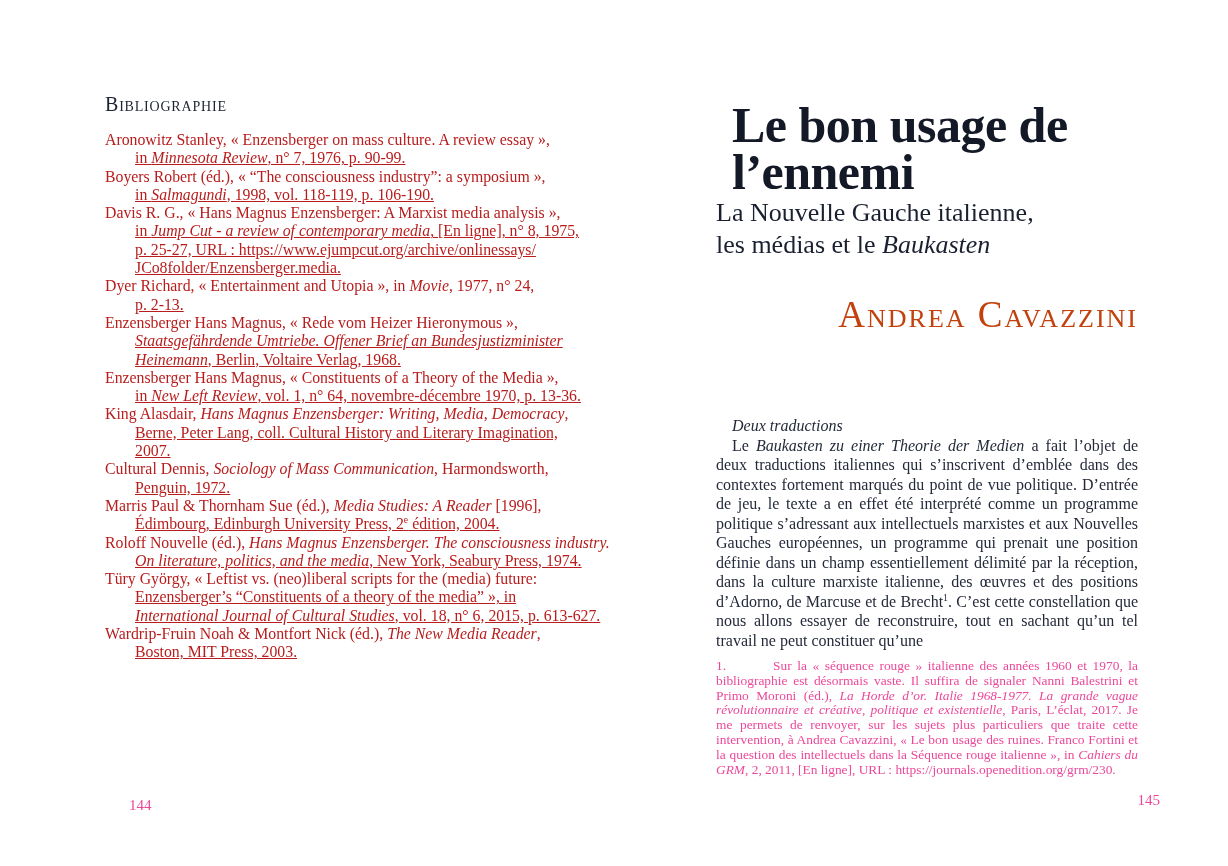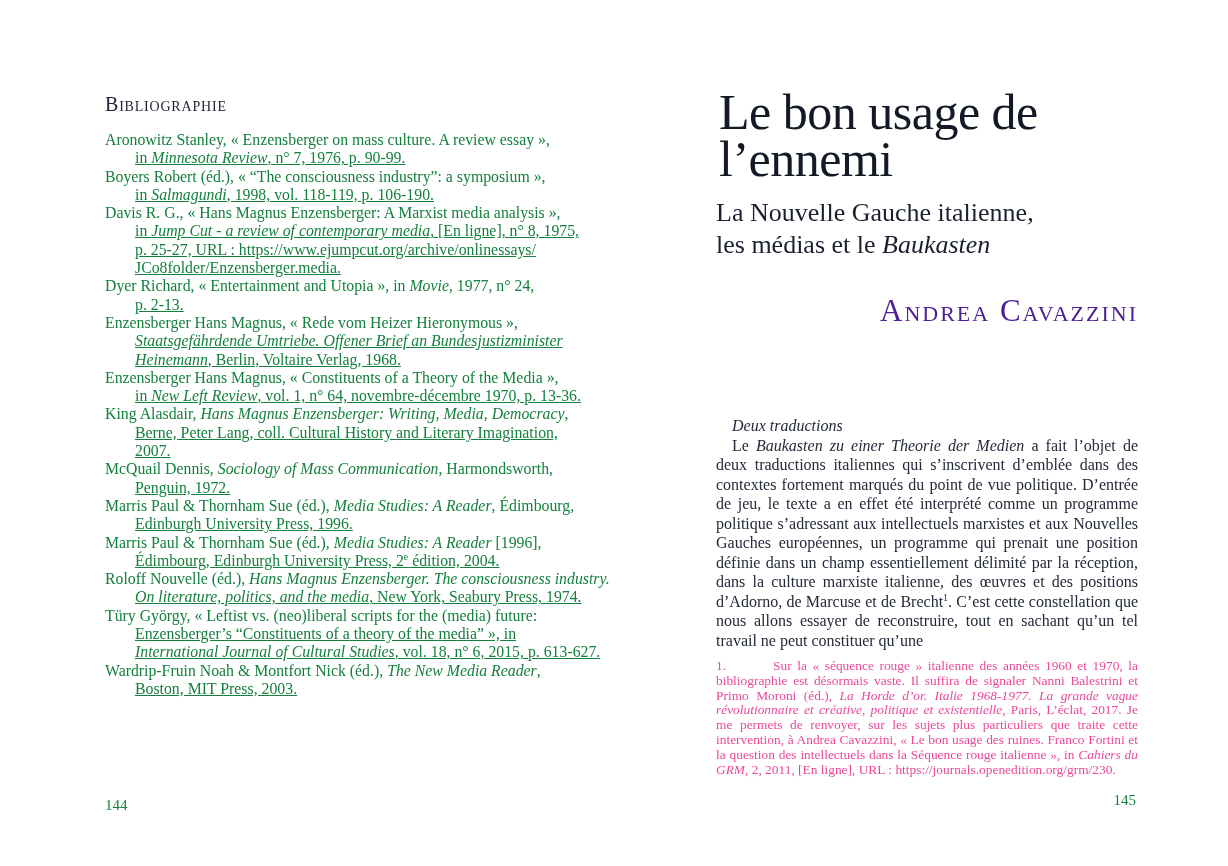--- a/index.html
+++ b/index.html
@@ -18,47 +18,47 @@
 
   
   .bib-heading {
     position: absolute; left: 105px; top: 93px; margin: 0;
     font-size: 20px; font-weight: 400;
     font-variant: small-caps; letter-spacing: 0.8px;
     color: #1d2332;
   }
   .bib-list {
     position: absolute; left: 105px; top: 131px; width: 535px;
-    font-size: 15.8px; line-height: 18.3px; color: #15803d;
+    font-size: 15.8px; line-height: 18.3px; color: #b91c1c;
   }
   .bib-line { white-space: nowrap; }
   .bib-line.cont { padding-left: 30px; text-decoration: underline; }
   .it { font-style: italic; }
   sup { font-size: 0.62em; vertical-align: super; line-height: 0; }
 
-  .folio { position: absolute; font-size: 15px; color: #15803d; }
+  .folio { position: absolute; font-size: 15px; color: #ec4899; margin-left: 24px; }
   .folio-left { left: 105px; top: 797px; }
   .folio-right { left: 56px; top: 792px; width: 420px; text-align: right; }
 
   
   .title {
-    position: absolute; left: 56px; top: 86px; margin: 3px;
-    font-size: 50px; line-height: 47px; font-weight: 400;
+    position: absolute; left: 56px; top: 86px; margin: 16px;
+    font-size: 50px; line-height: 47px; font-weight: 700;
     letter-spacing: -0.5px; color: #141927;
   }
   .title-line { display: block; }
   .subtitle {
     position: absolute; left: 56px; top: 197px;
     font-size: 26px; line-height: 32px; color: #1a2030;
   }
   .sub-line { display: block; }
   .author {
     position: absolute; left: 56px; top: 293px; width: 422px;
     text-align: right; font-variant: small-caps;
-    font-size: 31px; letter-spacing: 2px; color: #4c1d95;
+    font-size: 37px; letter-spacing: 2px; color: #c2410c;
   }
   .body-text {
     position: absolute; left: 56px; top: 416px; width: 422px;
     font-size: 16px; line-height: 19.5px; text-align: justify;
     color: #242a3a;
   }
   .section-heading { font-style: italic; text-indent: 16px; }
   .paragraph { margin: 0; text-indent: 16px; }
   .footnote {
     position: absolute; left: 56px; top: 659px; width: 422px;
@@ -99,26 +99,22 @@
       <div class="bib-entry">
         <div class="bib-line"><span>Enzensberger Hans Magnus, « Constituents of a Theory of the Media »,</span></div>
         <div class="bib-line cont"><span>in </span><span class="it">New Left Review</span><span>, vol. 1, n° 64, novembre-décembre 1970, p. 13-36.</span></div>
       </div>
       <div class="bib-entry">
         <div class="bib-line"><span>King Alasdair, </span><span class="it">Hans Magnus Enzensberger: Writing, Media, Democracy</span><span>,</span></div>
         <div class="bib-line cont"><span>Berne, Peter Lang, coll. Cultural History and Literary Imagination,</span></div>
         <div class="bib-line cont"><span>2007.</span></div>
       </div>
       <div class="bib-entry">
-        <div class="bib-line"><span>McQuail Dennis, </span><span class="it">Sociology of Mass Communication</span><span>, Harmondsworth,</span></div>
+        <div class="bib-line"><span>Cultural Dennis, </span><span class="it">Sociology of Mass Communication</span><span>, Harmondsworth,</span></div>
         <div class="bib-line cont"><span>Penguin, 1972.</span></div>
-      </div>
-      <div class="bib-entry">
-        <div class="bib-line"><span>Marris Paul &amp; Thornham Sue (éd.), </span><span class="it">Media Studies: A Reader</span><span>, Édimbourg,</span></div>
-        <div class="bib-line cont"><span>Edinburgh University Press, 1996.</span></div>
       </div>
       <div class="bib-entry">
         <div class="bib-line"><span>Marris Paul &amp; Thornham Sue (éd.), </span><span class="it">Media Studies: A Reader</span><span> [1996],</span></div>
         <div class="bib-line cont"><span>Édimbourg, Edinburgh University Press, 2</span><sup>e</sup><span> édition, 2004.</span></div>
       </div>
       <div class="bib-entry">
         <div class="bib-line"><span>Roloff Nouvelle (éd.), </span><span class="it">Hans Magnus Enzensberger. The consciousness industry.</span></div>
         <div class="bib-line cont"><span class="it">On literature, politics, and the media</span><span>, New York, Seabury Press, 1974.</span></div>
       </div>
       <div class="bib-entry">

